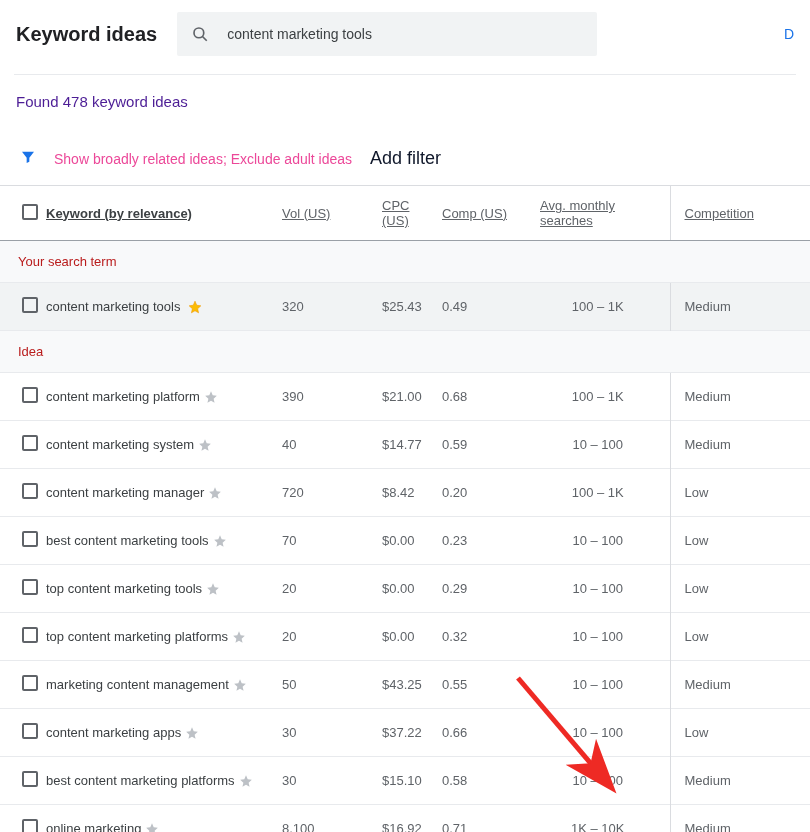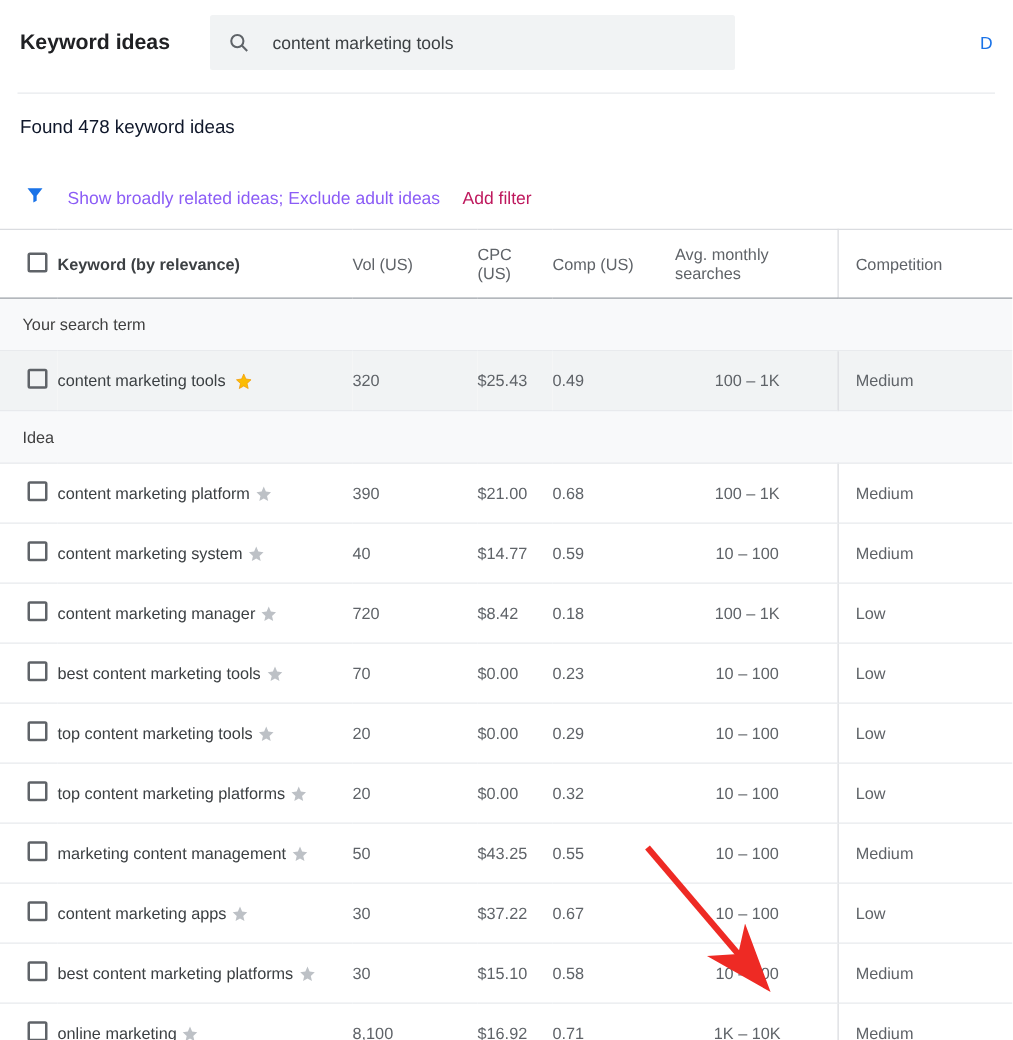--- a/index.html
+++ b/index.html
@@ -10,24 +10,24 @@
     color: #3c4043;
     background: #fff;
     width: 810px;
   }
   .header {
     display: flex;
     align-items: center;
     padding: 12px 16px 18px 16px;
   }
   .page-title {
-    font-size: 17px;
+    font-size: 20px;
     font-weight: 700;
     color: #202124;
-    margin-right: 32px;
+    margin-right: 20px;
   }
   .search-box {
     flex: 0 0 420px;
     display: flex;
     align-items: center;
     background: #f1f3f4;
     height: 44px;
     padding: 0 14px;
     border-radius: 2px;
   }
@@ -46,65 +46,66 @@
     color: #1a73e8;
     font-size: 14px;
     font-weight: 500;
     padding-right: 2px;
     overflow: hidden;
     width: 10px;
     text-align: right;
   }
   .divider-top { border-top: 1px solid #e8eaed; margin: 0 14px; }
   .found-text {
-    color: #0f172a;
+    color: #4c1d95;
     font-size: 15px;
     padding: 18px 16px 28px 16px;
   }
   .filter-bar {
     display: flex;
     align-items: center;
     padding: 10px 16px 16px 20px;
     gap: 18px;
   }
   .filter-icon { color: #1a73e8; }
-  .filter-link { color: #8b5cf6; font-size: 14px; cursor: pointer; }
-  .add-filter { color: #be185d; font-size: 14px; cursor: pointer; }
+  .filter-link { color: #ec4899; font-size: 14px; cursor: pointer; }
+  .add-filter { color: #0f172a; font-size: 18px; cursor: pointer; }
 
   table { width: 100%; border-collapse: collapse; }
   thead th {
     text-align: left;
     font-weight: 400;
     color: #5f6368;
     font-size: 13px;
     padding: 12px 8px 12px 0;
     border-top: 1px solid #dadce0;
     border-bottom: 1px solid #9aa0a6;
     background: #fff;
+    text-decoration: underline;
   }
   thead th.check-col { width: 46px; padding-left: 22px; }
   thead th.keyword-col { font-weight: 700; color:#3c4043; }
   thead th.searches-col { text-align: left; padding-right: 14px; border-right: 1px solid #dadce0; }
   thead th.comp-col { padding-left: 14px; }
 
   tbody tr { border-bottom: 1px solid #e8eaed; }
   tbody td {
     padding: 14px 8px 14px 0;
     color: #5f6368;
     font-size: 13px;
     vertical-align: middle;
   }
   tbody td.check-cell { width: 46px; padding-left: 22px; }
   tbody td.keyword-cell { color: #3c4043; }
   tbody td.searches-cell { text-align: center; padding-right: 14px; border-right: 1px solid #dadce0; }
   tbody td.comp-cell { padding-left: 14px; margin-left: 11px; }
 
   .section-row td {
     background: #f8f9fa;
-    color: #404040;
+    color: #b91c1c;
     font-size: 13px;
     padding: 13px 18px;
     border-bottom: 1px solid #e8eaed;
   }
   .search-term-row td { background: #f1f3f4; }
 
   .checkbox {
     width: 16px;
     height: 16px;
     border: 2px solid #5f6368;
@@ -230,21 +231,21 @@
           <td class="searches-cell">10 – 100</td>
           <td class="comp-cell">Medium</td>
         </tr>
         <tr>
           <td class="check-cell"><span class="checkbox"></span></td>
           <td class="keyword-cell"><span>content marketing manager</span><span class="star"><svg width="14" height="14" viewBox="0 0 24 24" fill="#bdc1c6">
                 <path d="M12 2l2.9 6.9L22 10l-5.5 5 1.6 7L12 18.5 5.9 22l1.6-7L2 10l7.1-1.1L12 2z"></path>
               </svg></span></td>
           <td>720</td>
           <td>$8.42</td>
-          <td>0.18</td>
+          <td>0.20</td>
           <td class="searches-cell">100 – 1K</td>
           <td class="comp-cell">Low</td>
         </tr>
         <tr>
           <td class="check-cell"><span class="checkbox"></span></td>
           <td class="keyword-cell"><span>best content marketing tools</span><span class="star"><svg width="14" height="14" viewBox="0 0 24 24" fill="#bdc1c6">
                 <path d="M12 2l2.9 6.9L22 10l-5.5 5 1.6 7L12 18.5 5.9 22l1.6-7L2 10l7.1-1.1L12 2z"></path>
               </svg></span></td>
           <td>70</td>
           <td>$0.00</td>
@@ -285,21 +286,21 @@
           <td class="searches-cell">10 – 100</td>
           <td class="comp-cell">Medium</td>
         </tr>
         <tr>
           <td class="check-cell"><span class="checkbox"></span></td>
           <td class="keyword-cell"><span>content marketing apps</span><span class="star"><svg width="14" height="14" viewBox="0 0 24 24" fill="#bdc1c6">
                 <path d="M12 2l2.9 6.9L22 10l-5.5 5 1.6 7L12 18.5 5.9 22l1.6-7L2 10l7.1-1.1L12 2z"></path>
               </svg></span></td>
           <td>30</td>
           <td>$37.22</td>
-          <td>0.67</td>
+          <td>0.66</td>
           <td class="searches-cell">10 – 100</td>
           <td class="comp-cell">Low</td>
         </tr>
         <tr>
           <td class="check-cell"><span class="checkbox"></span></td>
           <td class="keyword-cell"><span>best content marketing platforms</span><span class="star"><svg width="14" height="14" viewBox="0 0 24 24" fill="#bdc1c6">
                 <path d="M12 2l2.9 6.9L22 10l-5.5 5 1.6 7L12 18.5 5.9 22l1.6-7L2 10l7.1-1.1L12 2z"></path>
               </svg></span></td>
           <td>30</td>
           <td>$15.10</td>

